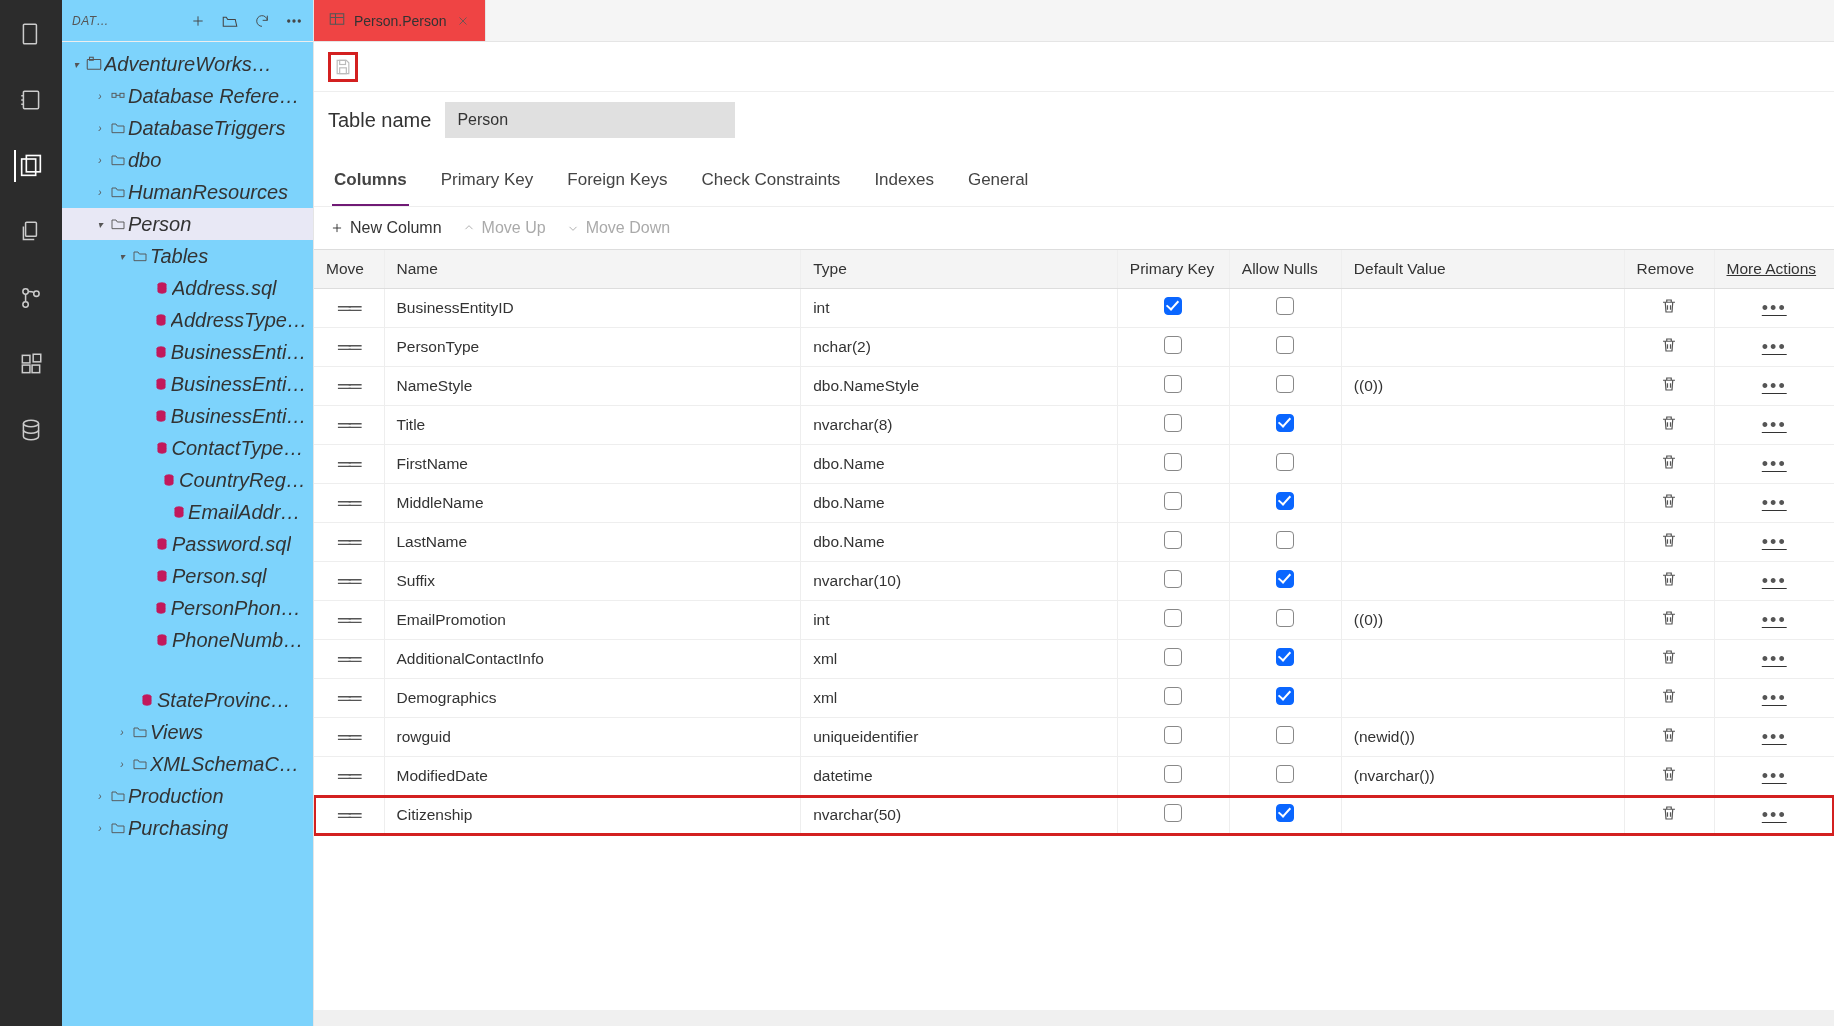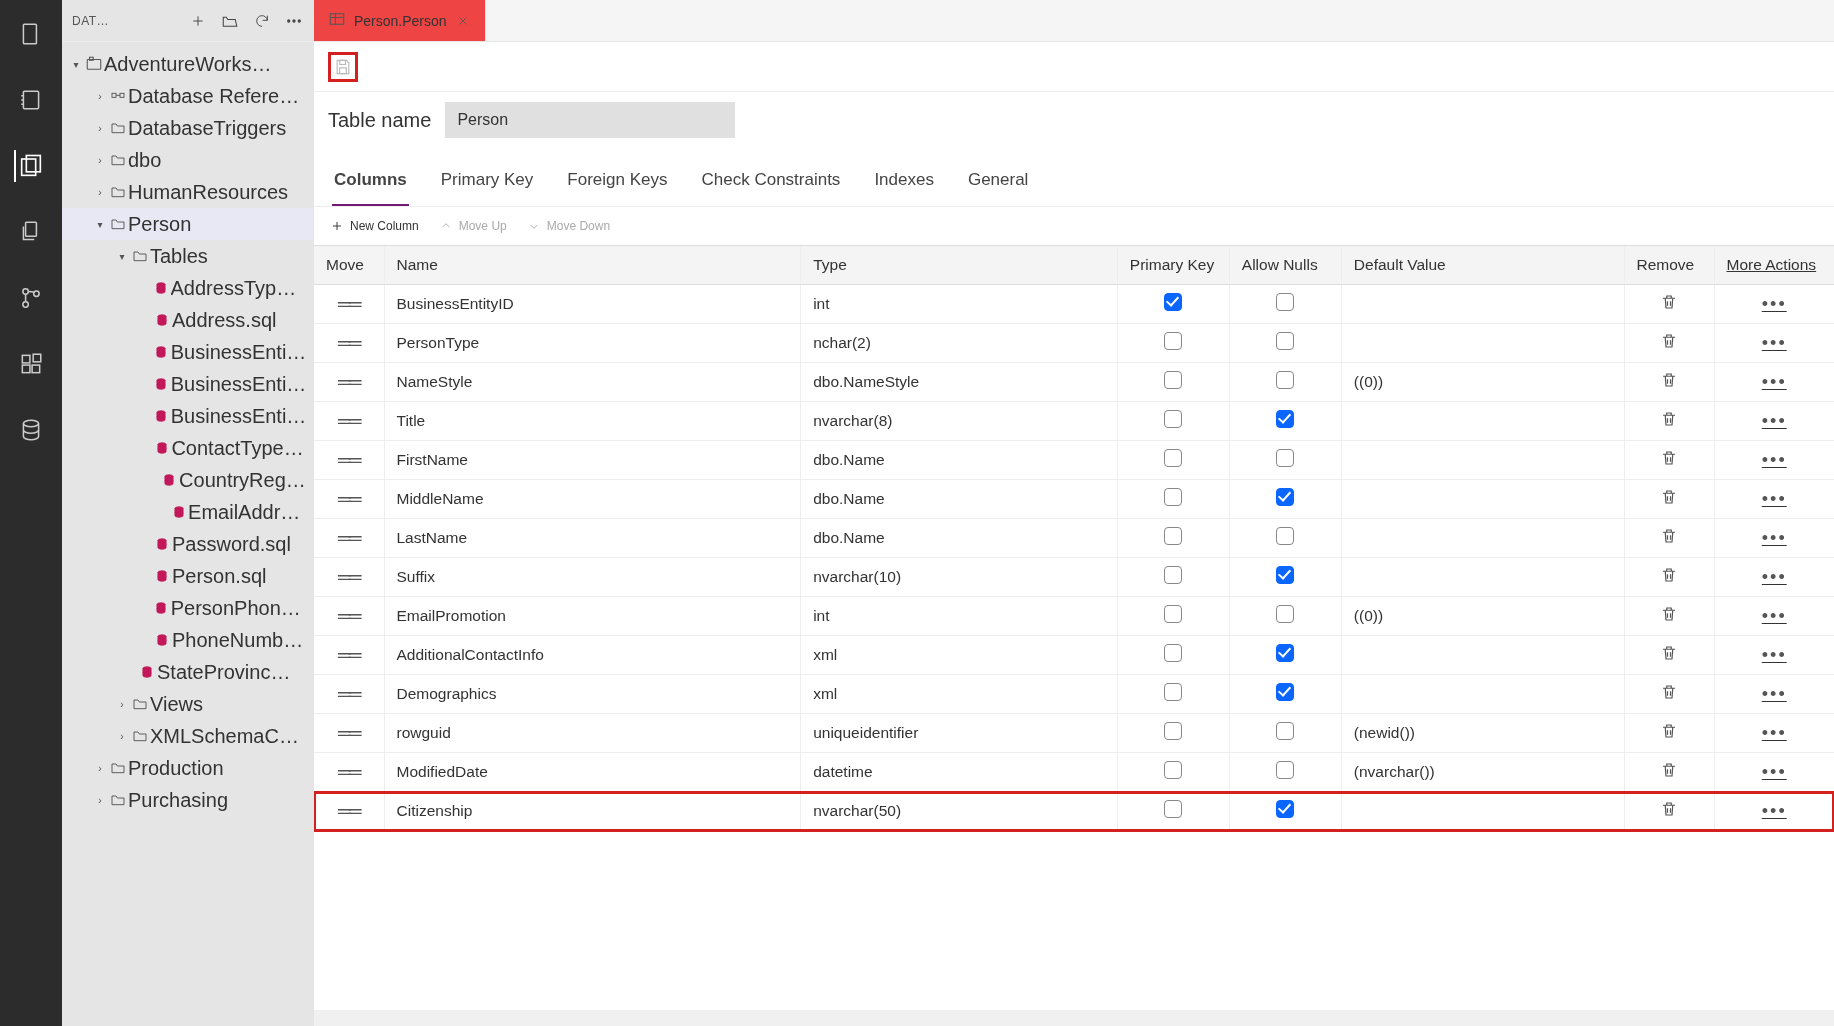--- a/index.html
+++ b/index.html
@@ -7,21 +7,21 @@
   body { display: flex; overflow: hidden; }
 
   
   .activity-bar { width: 62px; background: #2c2c2c; display: flex; flex-direction: column; align-items: center; padding-top: 18px; gap: 34px; flex-shrink: 0; }
   .activity-bar .ab-item { width: 32px; height: 32px; display:flex; align-items:center; justify-content:center; cursor:pointer; }
   .activity-bar .ab-item svg { stroke:#ccc; fill:none; stroke-width:1.4; }
   .activity-bar .ab-item.active { border-left:2px solid #fff; margin-left:-2px; }
   .activity-bar .ab-item.active svg { stroke:#fff; }
 
   
-  .sidebar { width: 252px; background:#e5e5e5; border-right:1px solid #e5e5e5; display:flex; flex-direction:column; flex-shrink:0; }
+  .sidebar { width: 252px; background:#7dd3fc; border-right:1px solid #e5e5e5; display:flex; flex-direction:column; flex-shrink:0;font-style:italic; }
   .sidebar-header { height:42px; display:flex; align-items:center; gap:14px; padding:0 10px; border-bottom:1px solid #eee; }
   .sidebar-header .title { font-size:12px; color:#555; letter-spacing:.5px; flex:1; overflow:hidden; text-overflow:ellipsis; white-space:nowrap; }
   .sidebar-header .hicon { width:18px; height:18px; cursor:pointer; display:flex; align-items:center; justify-content:center; }
   .sidebar-header .hicon svg { stroke:#444; fill:none; stroke-width:1.4; }
 
   .tree { flex:1; overflow:auto; padding:6px 0 20px 0; }
   .tree-row { display:flex; align-items:center; height:32px; padding-right:6px; cursor:pointer; white-space:nowrap; }
   .tree-row.selected { background:#e8e8f5; }
   .tree-twisty { width:16px; display:inline-flex; justify-content:center; color:#555; font-size:10px; }
   .tree-icon { width:20px; display:inline-flex; justify-content:center; }
@@ -43,21 +43,21 @@
 
   .name-row { display:flex; align-items:center; gap:14px; padding:10px 14px 14px 14px; }
   .name-row label { font-size:20px; color:#333; }
   .name-row input { width:290px; height:36px; background:#e0e0e0; border:none; padding:0 12px; font-size:16px; color:#333; }
 
   .section-tabs { display:flex; gap:30px; padding:8px 18px 0 18px; border-bottom:1px solid #eee; }
   .section-tabs .stab { padding:10px 2px 14px 2px; font-size:17px; color:#444; cursor:pointer; }
   .section-tabs .stab.active { font-weight:600; border-bottom:2px solid #701a75; }
 
   .col-toolbar { display:flex; align-items:center; gap:20px; padding:12px 16px; }
-  .col-toolbar .ctb { display:flex; align-items:center; gap:6px; font-size:12px; color:#333; cursor:pointer; }
+  .col-toolbar .ctb { display:flex; align-items:center; gap:6px; font-size:16px; color:#333; cursor:pointer; }
   .col-toolbar .ctb.disabled { color:#aaa; cursor:default; }
   .col-toolbar .ctb svg { stroke:currentColor; fill:none; stroke-width:1.6; }
 
   .grid-wrap { flex:1; overflow:auto; padding:0 0 0 0; }
   table.grid { width:100%; border-collapse:collapse; }
   table.grid th { text-align:left; font-weight:400; font-size:15.5px; color:#333; background:#f4f4f4; padding:10px 12px; border-bottom:1px solid #ddd; border-top:1px solid #ddd; }
   table.grid th + th, table.grid td + td { border-left:1px solid #eee; }
   table.grid td { padding:8px 12px; font-size:15.5px; border-bottom:1px solid #eee; vertical-align:middle; }
   table.grid tr.highlight { outline:3px solid #d32020; outline-offset:-2px; }
   .col-move { width:70px; text-align:center; }
@@ -224,42 +224,42 @@
         </div>
         <div class="tree-row" style="padding-left: 74px;">
           <span class="tree-twisty"></span>
           <span class="tree-icon db">
             <svg width="14" height="14" viewBox="0 0 24 24">
               <ellipse cx="12" cy="6" rx="7" ry="3"></ellipse>
               <path d="M5 6v12c0 1.7 3.1 3 7 3s7-1.3 7-3V6"></path>
               <path d="M5 12c0 1.7 3.1 3 7 3s7-1.3 7-3"></path>
             </svg>
           </span>
+          <span class="tree-label">Address.sql</span>
+        </div>
+        <div class="tree-row" style="padding-left: 74px;">
+          <span class="tree-twisty"></span>
+          <span class="tree-icon db">
+            <svg width="14" height="14" viewBox="0 0 24 24">
+              <ellipse cx="12" cy="6" rx="7" ry="3"></ellipse>
+              <path d="M5 6v12c0 1.7 3.1 3 7 3s7-1.3 7-3V6"></path>
+              <path d="M5 12c0 1.7 3.1 3 7 3s7-1.3 7-3"></path>
+            </svg>
+          </span>
           <span class="tree-label">AddressType.…</span>
         </div>
         <div class="tree-row" style="padding-left: 74px;">
           <span class="tree-twisty"></span>
           <span class="tree-icon db">
             <svg width="14" height="14" viewBox="0 0 24 24">
               <ellipse cx="12" cy="6" rx="7" ry="3"></ellipse>
               <path d="M5 6v12c0 1.7 3.1 3 7 3s7-1.3 7-3V6"></path>
               <path d="M5 12c0 1.7 3.1 3 7 3s7-1.3 7-3"></path>
             </svg>
           </span>
-          <span class="tree-label">Address.sql</span>
-        </div>
-        <div class="tree-row" style="padding-left: 74px;">
-          <span class="tree-twisty"></span>
-          <span class="tree-icon db">
-            <svg width="14" height="14" viewBox="0 0 24 24">
-              <ellipse cx="12" cy="6" rx="7" ry="3"></ellipse>
-              <path d="M5 6v12c0 1.7 3.1 3 7 3s7-1.3 7-3V6"></path>
-              <path d="M5 12c0 1.7 3.1 3 7 3s7-1.3 7-3"></path>
-            </svg>
-          </span>
           <span class="tree-label">BusinessEntit…</span>
         </div>
         <div class="tree-row" style="padding-left: 74px;">
           <span class="tree-twisty"></span>
           <span class="tree-icon db">
             <svg width="14" height="14" viewBox="0 0 24 24">
               <ellipse cx="12" cy="6" rx="7" ry="3"></ellipse>
               <path d="M5 6v12c0 1.7 3.1 3 7 3s7-1.3 7-3V6"></path>
               <path d="M5 12c0 1.7 3.1 3 7 3s7-1.3 7-3"></path>
             </svg>
@@ -347,21 +347,21 @@
           <span class="tree-twisty"></span>
           <span class="tree-icon db">
             <svg width="14" height="14" viewBox="0 0 24 24">
               <ellipse cx="12" cy="6" rx="7" ry="3"></ellipse>
               <path d="M5 6v12c0 1.7 3.1 3 7 3s7-1.3 7-3V6"></path>
               <path d="M5 12c0 1.7 3.1 3 7 3s7-1.3 7-3"></path>
             </svg>
           </span>
           <span class="tree-label">PhoneNumb…</span>
         </div>
-        <div class="tree-row" style="padding-left: 59px;">
+        <div class="tree-row" style="padding-left: 59px; margin-top: 28px;">
           <span class="tree-twisty"></span>
           <span class="tree-icon db">
             <svg width="14" height="14" viewBox="0 0 24 24">
               <ellipse cx="12" cy="6" rx="7" ry="3"></ellipse>
               <path d="M5 6v12c0 1.7 3.1 3 7 3s7-1.3 7-3V6"></path>
               <path d="M5 12c0 1.7 3.1 3 7 3s7-1.3 7-3"></path>
             </svg>
           </span>
           <span class="tree-label">StateProvinc…</span>
         </div>

